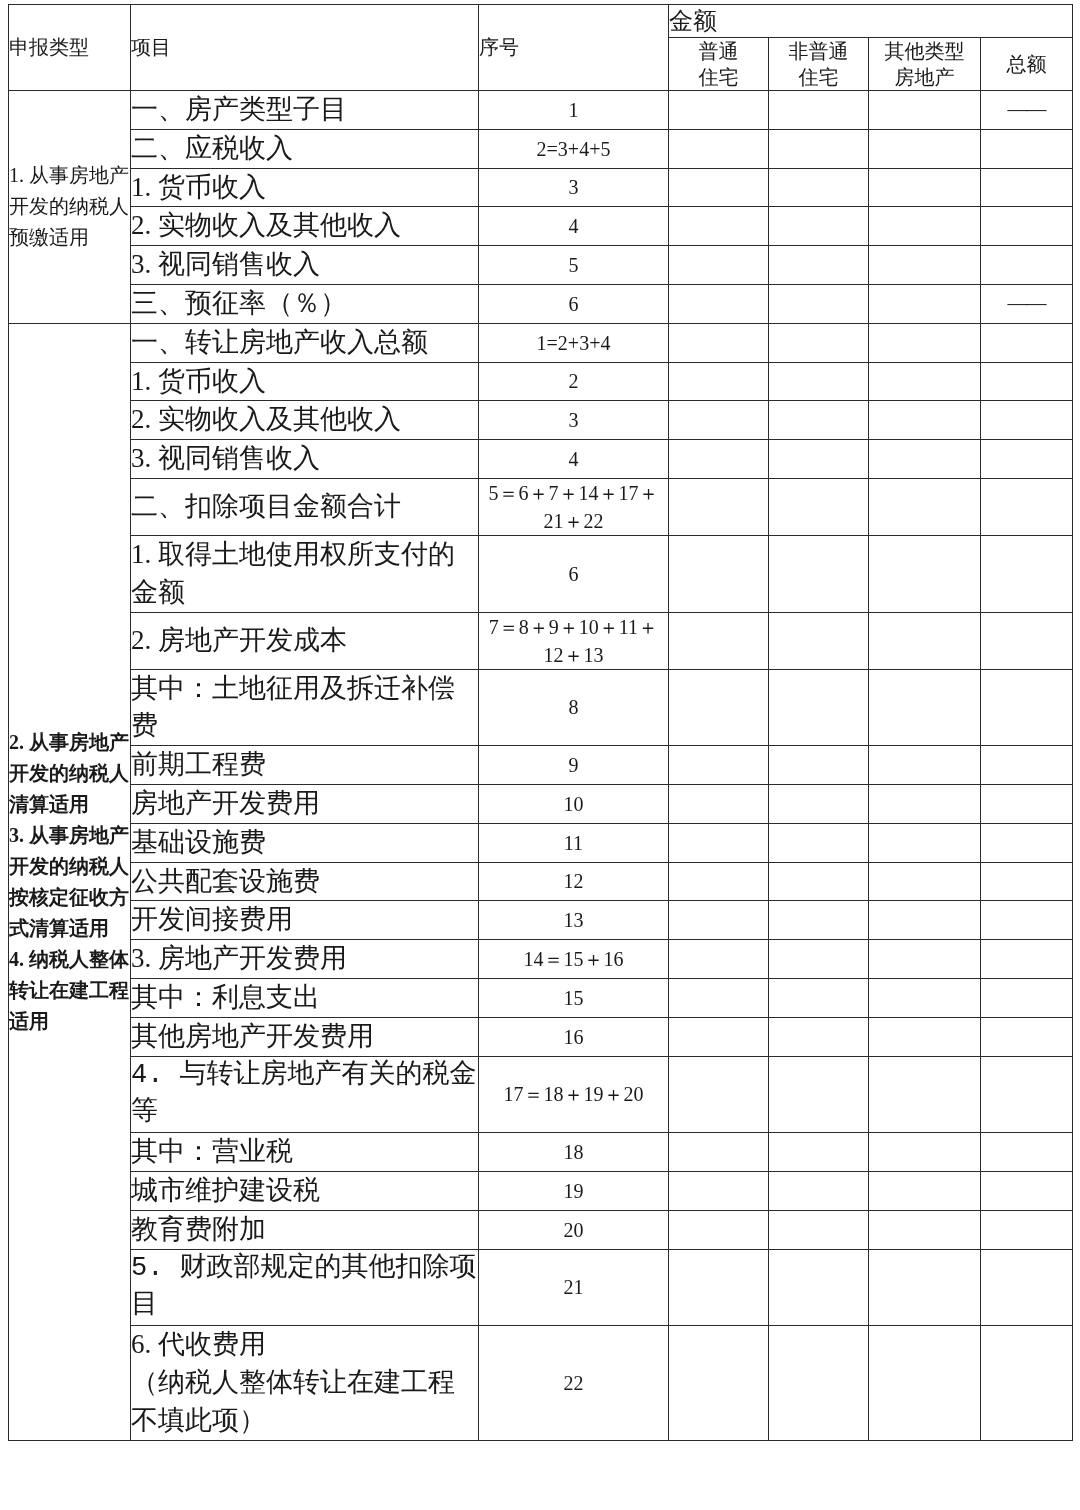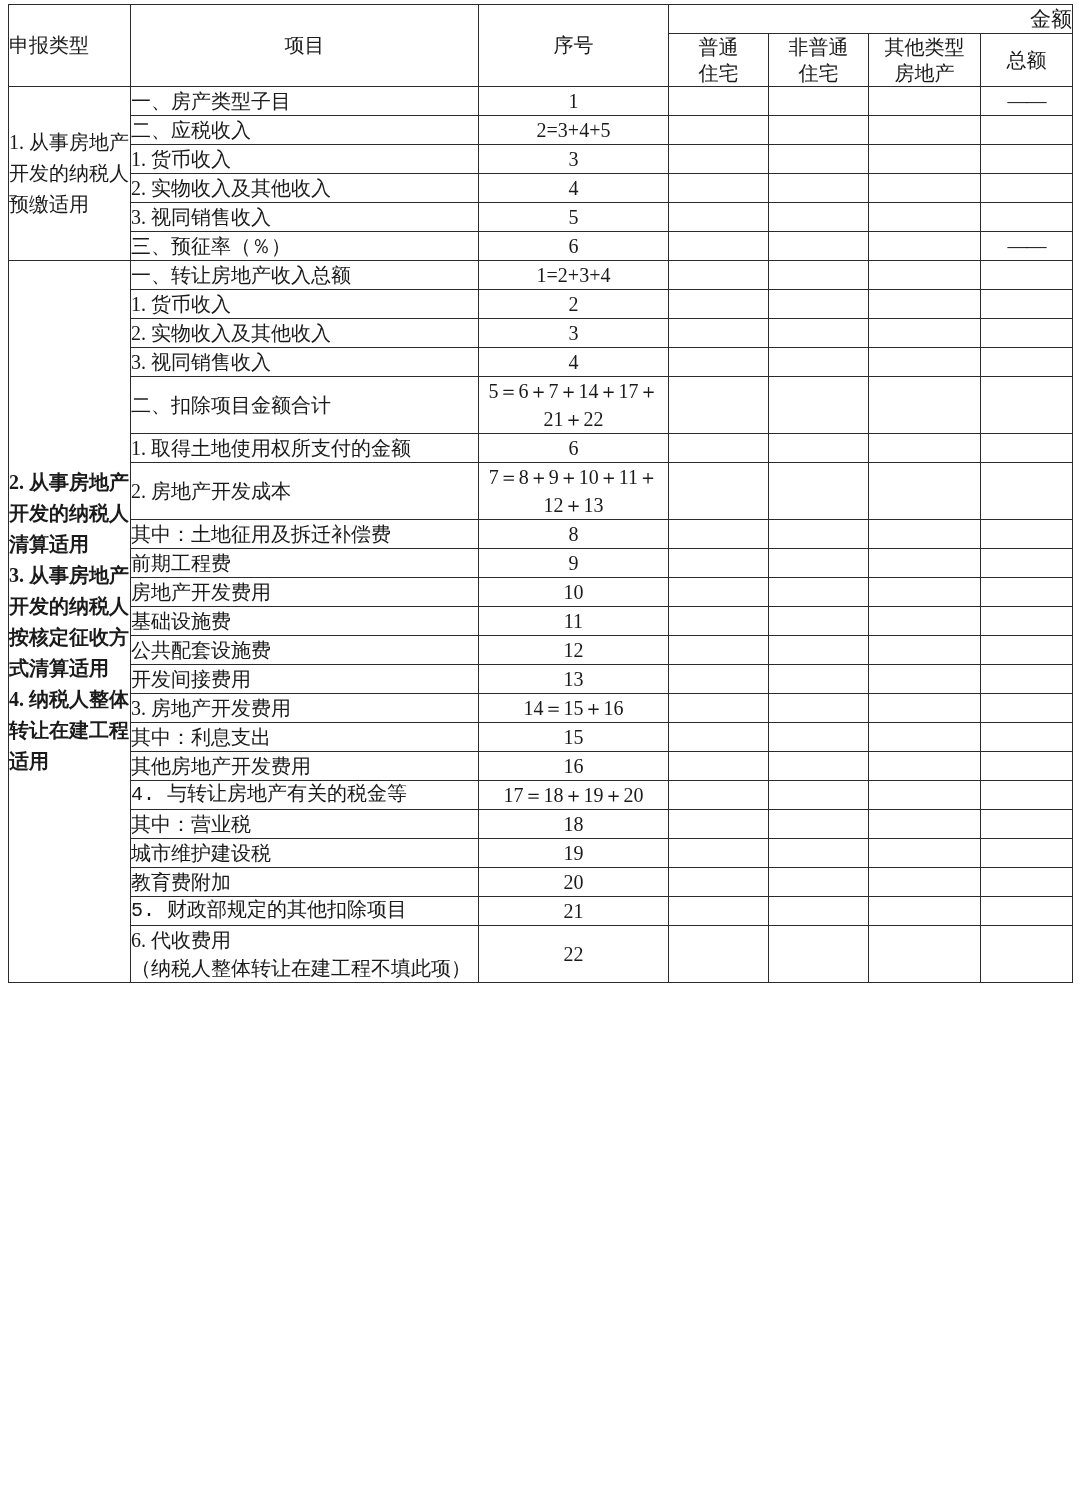--- a/index.html
+++ b/index.html
@@ -28,44 +28,44 @@
   table.form td, table.form th {
     border: 1px solid #2b2b2b;
     padding: 0;
     vertical-align: middle;
     font-weight: normal;
   }
   .cell-pad {
     padding: 7px 8px;
     line-height: 1.35;
   }
-  .c-center { text-align: center; }
+  .c-center { text-align: left; }
   .c-left { text-align: left; }
   .hdr-amount {
-    text-align: right;
-    font-size: 21px;
+    text-align: left;
+    font-size: 24px;
     padding: 10px 0;
   }
   .hdr-sub {
     text-align: center;
     font-size: 20px;
     line-height: 1.3;
     padding: 6px 2px;
   }
   .cat-cell {
     vertical-align: top;
     font-size: 20px;
     line-height: 1.55;
     padding: 10px 6px 10px 6px;
     text-align: left;
     word-break: break-all;
   }
   .cat-cell .blk { display: block; font-weight: bold; }
   .item-cell {
-    font-size: 20px;
+    font-size: 27px;
     padding: 8px 10px;
     text-align: left;
     line-height: 1.4;
   }
   .seq-cell {
     font-size: 20px;
     text-align: center;
     line-height: 1.4;
     padding: 8px 4px;
   }

